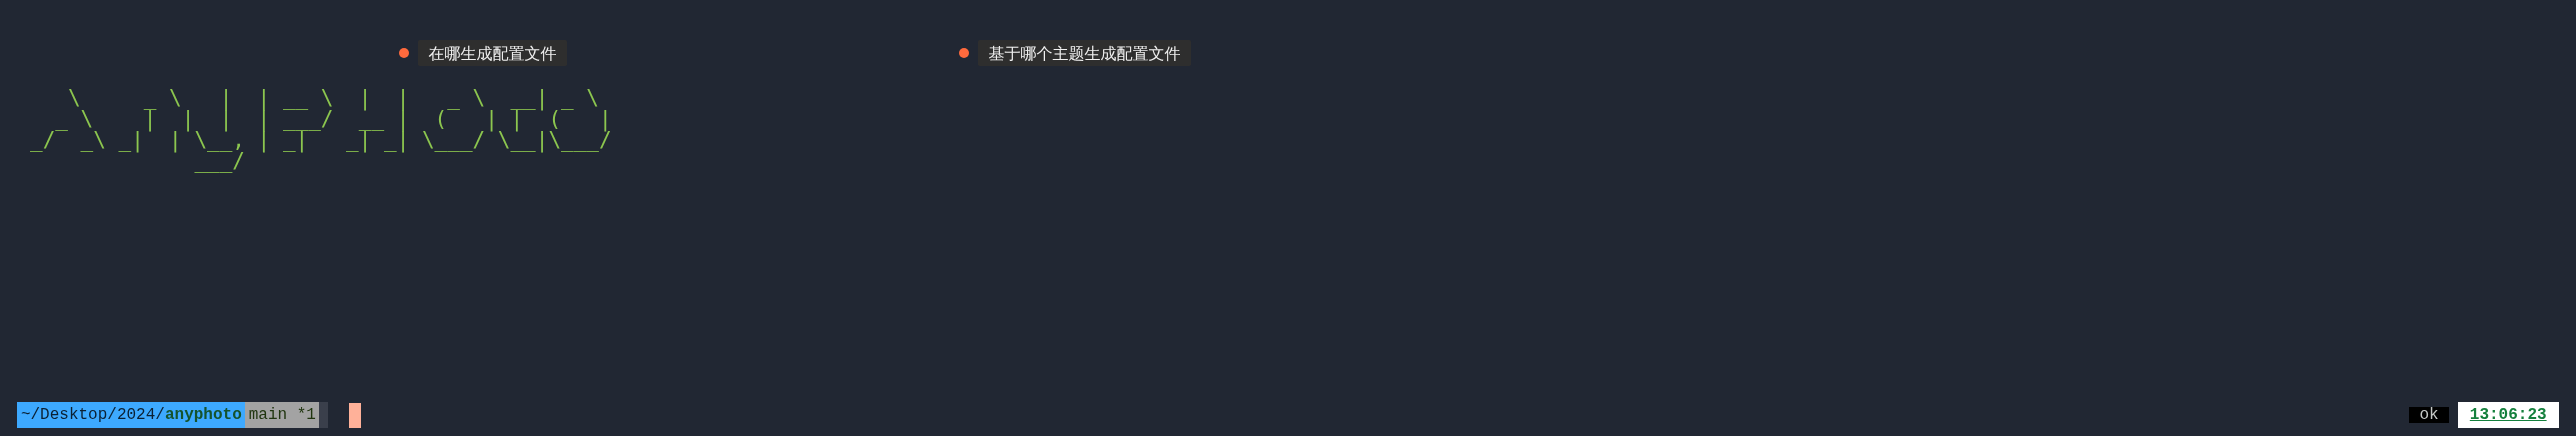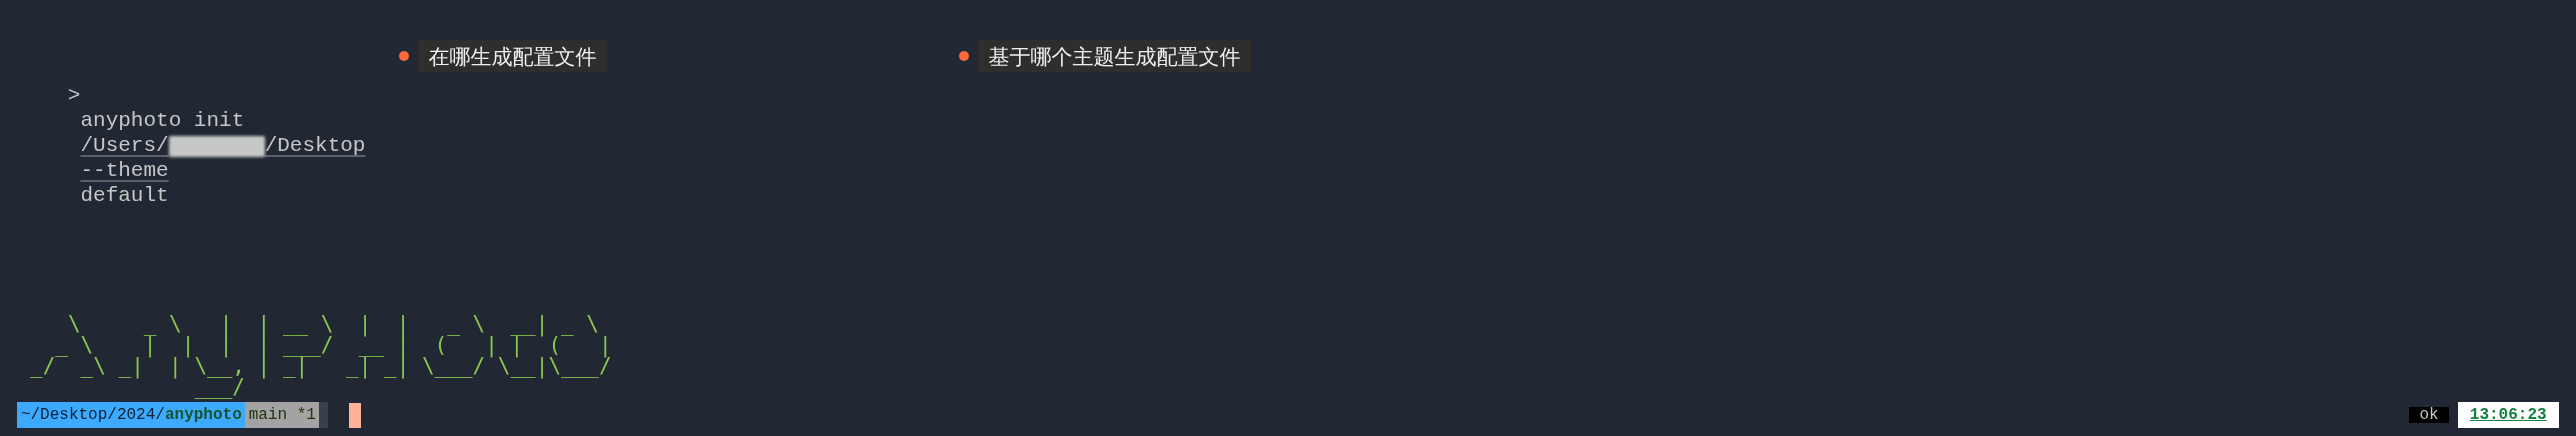--- a/index.html
+++ b/index.html
@@ -49,21 +49,21 @@
   }
   .ann-dot {
     width: 10.4px; height: 10.4px;
     background: #ff6a3d;
     border-radius: 50%;
   }
   .ann-box {
     background: #2e2e2e;
     color: #f0f0f0;
     padding: 3.5px 10.4px;
-    font-size: 21px;
+    font-size: 16px;
     font-family: "PingFang SC","Hiragino Sans GB","Microsoft YaHei",sans-serif;
     border-radius: 1.7px;
   }
 
   .status-bar {
     position: absolute;
     left: 17.4px;
     bottom: 8.7px;
     right: 17.4px;
     display: flex;
@@ -107,27 +107,20 @@
     height: 26px;
     display:flex; align-items:center;
     font-weight: 600;
     text-decoration: underline;
   }
 </style>
 </head>
 <body>
 
 <div class="term">
-  <div class="prompt-line">
-    <span class="prompt-sym">&gt;</span>
-    <span> </span><span class="cmd">anyphoto init</span>
-    <span> </span><span class="path-underline"><span>/Users/</span><span class="redacted"></span><span>/Desktop</span></span>
-    <span> </span><span class="flag-underline">--theme</span>
-    <span> </span><span>default</span>
-  </div>
 
   <pre class="ascii">    \     _ \   |  | __ \  |  |   _ \  __| _ \
    _ \    |  |  |  | ___/  __ |  (   | |  (   |
  _/  _\ _|  | \__, | _|   _| _| \___/ \__|\___/
               ___/</pre>
 
   
   
 </div>
 

